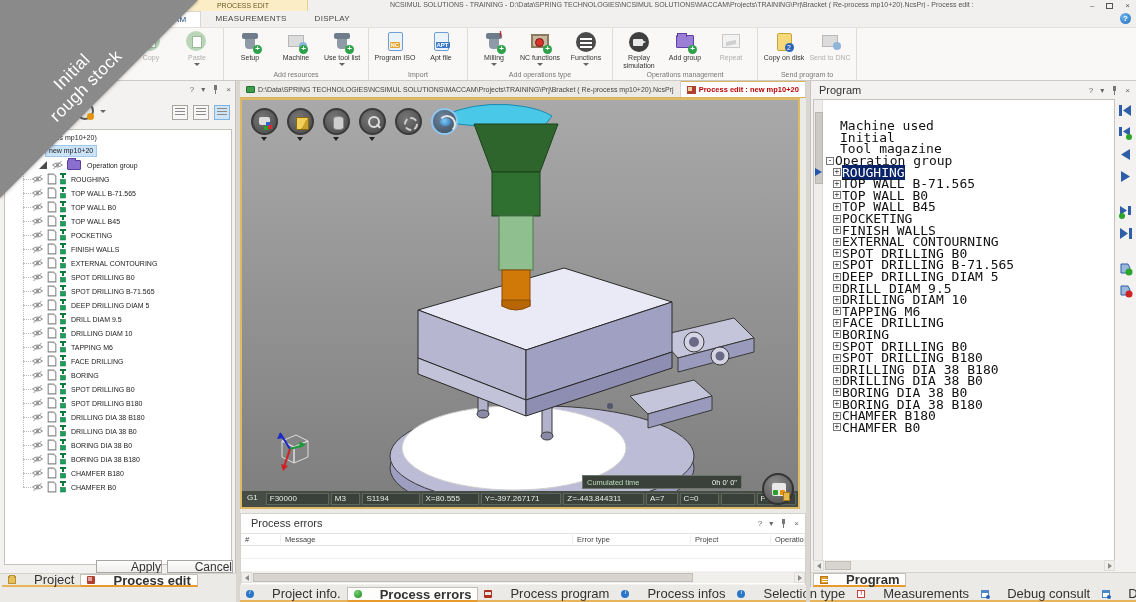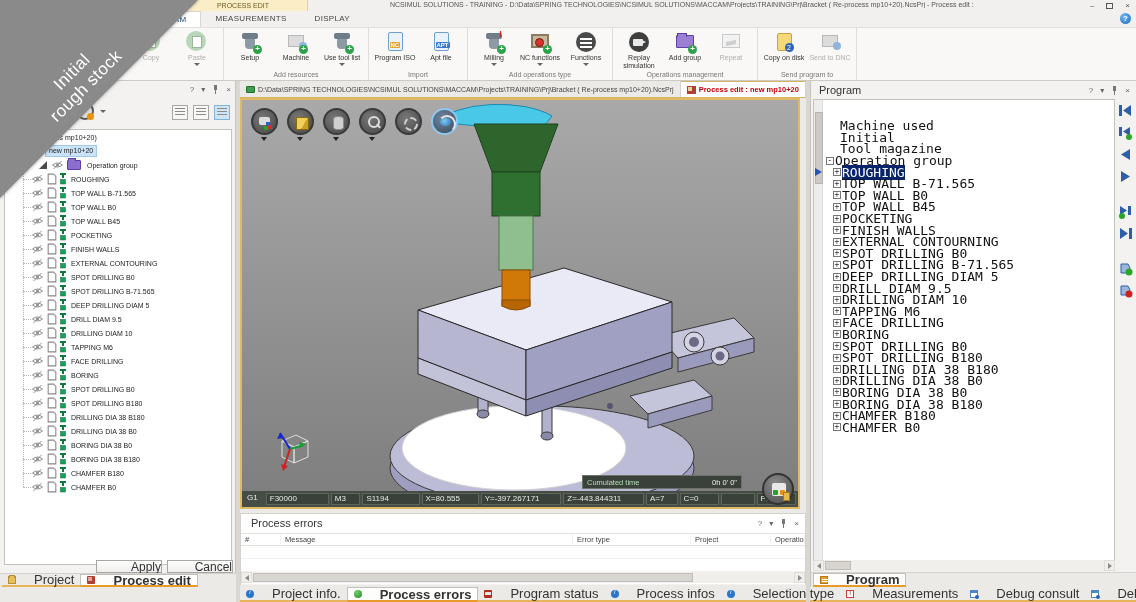--- a/index.html
+++ b/index.html
@@ -1054,21 +1054,21 @@
           <span>Project info.</span>
         </div>
 
         <div class="btab active">
           <span class="bic ic-status-green"></span>
           <span>Process errors</span>
         </div>
 
         <div class="btab">
           <span class="bic ic-machine"></span>
-          <span>Program status</span>
+          <span>Process program</span>
         </div>
 
         <div class="btab">
           <span class="bic ic-info"></span>
           <span>Process infos</span>
         </div>
 
         <div class="btab">
           <span class="bic ic-info"></span>
           <span>Selection type</span>

